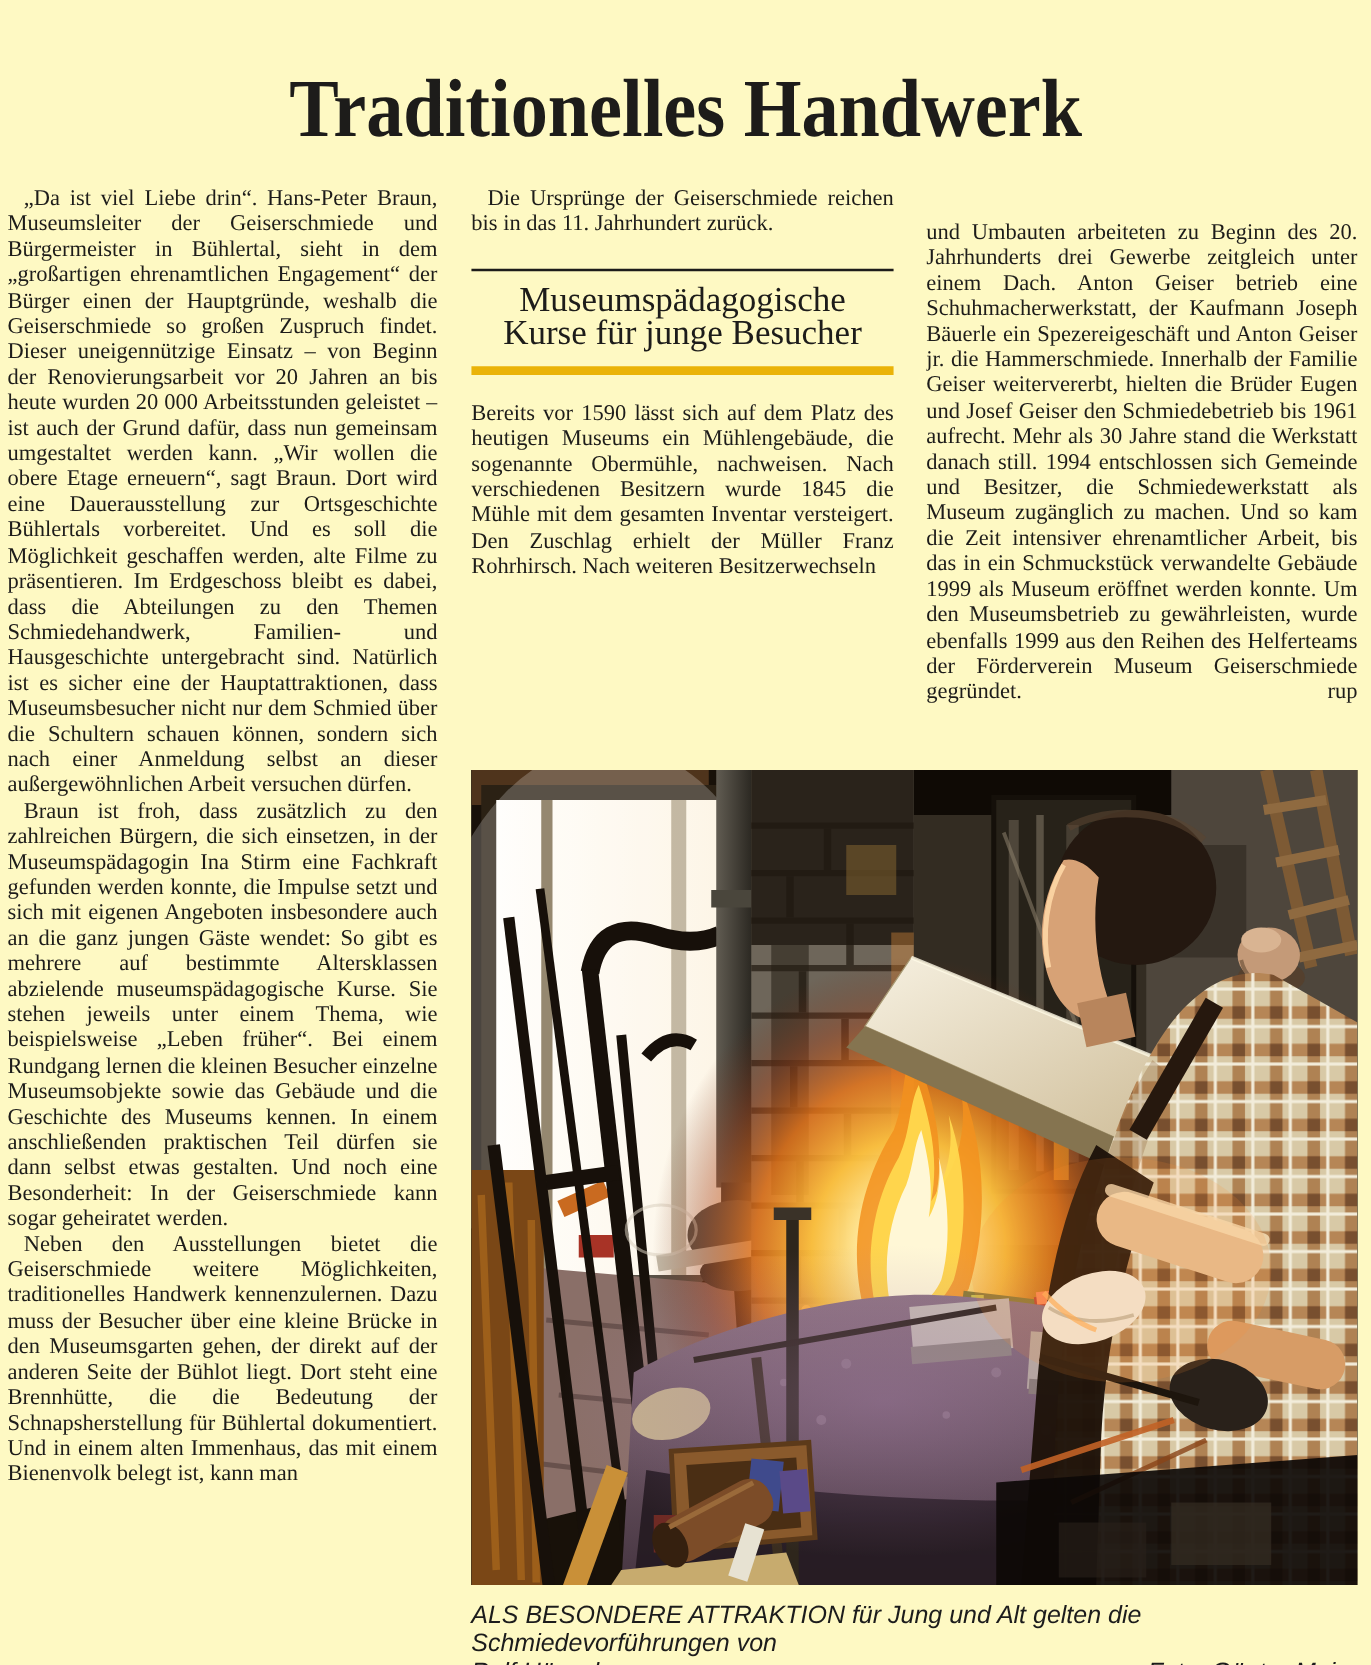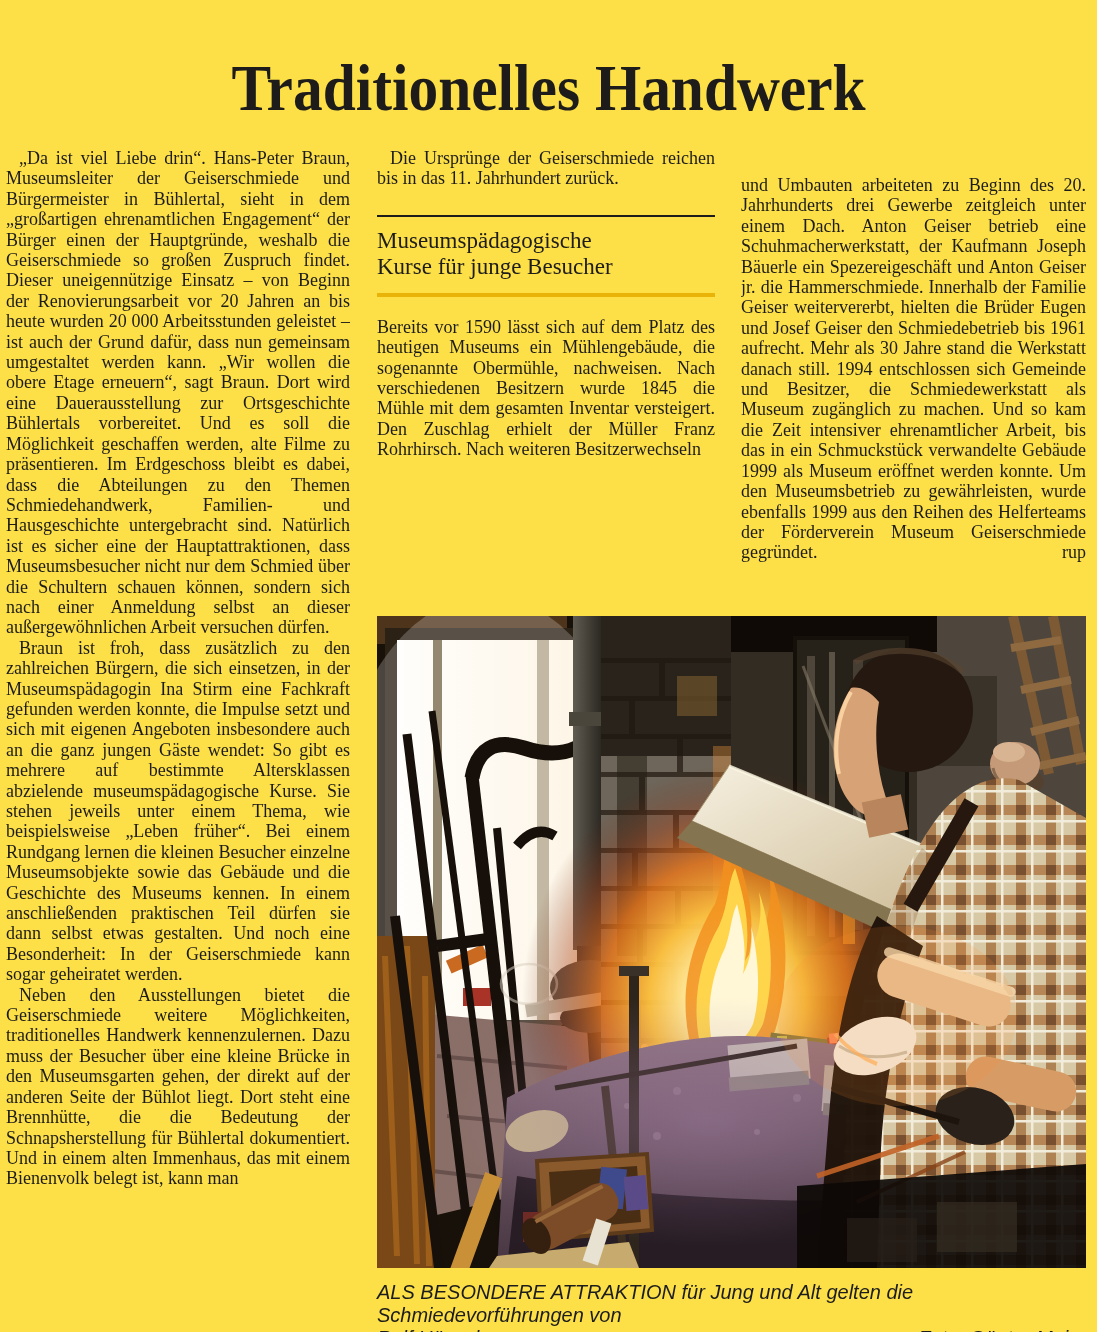--- a/index.html
+++ b/index.html
@@ -1,17 +1,17 @@
 <!DOCTYPE html>
 <html lang="de"><head>
 <meta charset="utf-8">
 <style>
   html,body { margin:0; padding:0; background:#ffffff; }
   .page {
-    position:relative; width:1097px; height:1332px; background:#fde047;
+    position:relative; width:1097px; height:1332px; background:#fef9c3;
     font-family:"Liberation Serif", serif; color:#1d1c1a; overflow:hidden;
   }
   .headline {
     position:absolute; top:8px; left:0; width:100%; text-align:center;
     font-size:66px; font-weight:bold; line-height:72px; letter-spacing:0;
     transform:scaleX(.9); transform-origin:center;
     white-space:nowrap;
   }
   .subheadline {
     position:absolute; top:88px; left:0; width:100%; text-align:center;
@@ -21,22 +21,22 @@
     position:absolute; top:148px; text-align:justify;
     font-size:18px; line-height:20.4px; overflow:hidden;
   }
   .col-1 { left:6px;   width:344px; height:1184px; }
   .col-2 { left:377px; width:338px; height:466px; }
   .col-3 { left:741px; width:345px; height:466px;margin-top:27px; }
   .col p { margin:0; padding:0; }
   .ind { text-indent:13px; }
   .crosshead {
     margin:26px 0 20px 0; padding:11px 0 13px 0;
-    border-top:2px solid #1d1c1a; border-bottom:4px solid #eab308;
-    text-align:left; font-size:23px; line-height:26px; text-indent:0;
+    border-top:2px solid #1d1c1a; border-bottom:7px solid #eab308;
+    text-align:center; font-size:28px; line-height:26px; text-indent:0;
   }
   .signoff { float:right; text-indent:0; }
   .photo-box {
     position:absolute; left:377px; top:616px; width:709px; height:652px;
     background:#181109; overflow:hidden;
   }
   .photo-box svg { display:block; width:709px; height:652px; }
   .caption {
     position:absolute; left:377px; top:1281px; width:709px;
     font-family:"Liberation Sans", sans-serif; font-style:italic;

